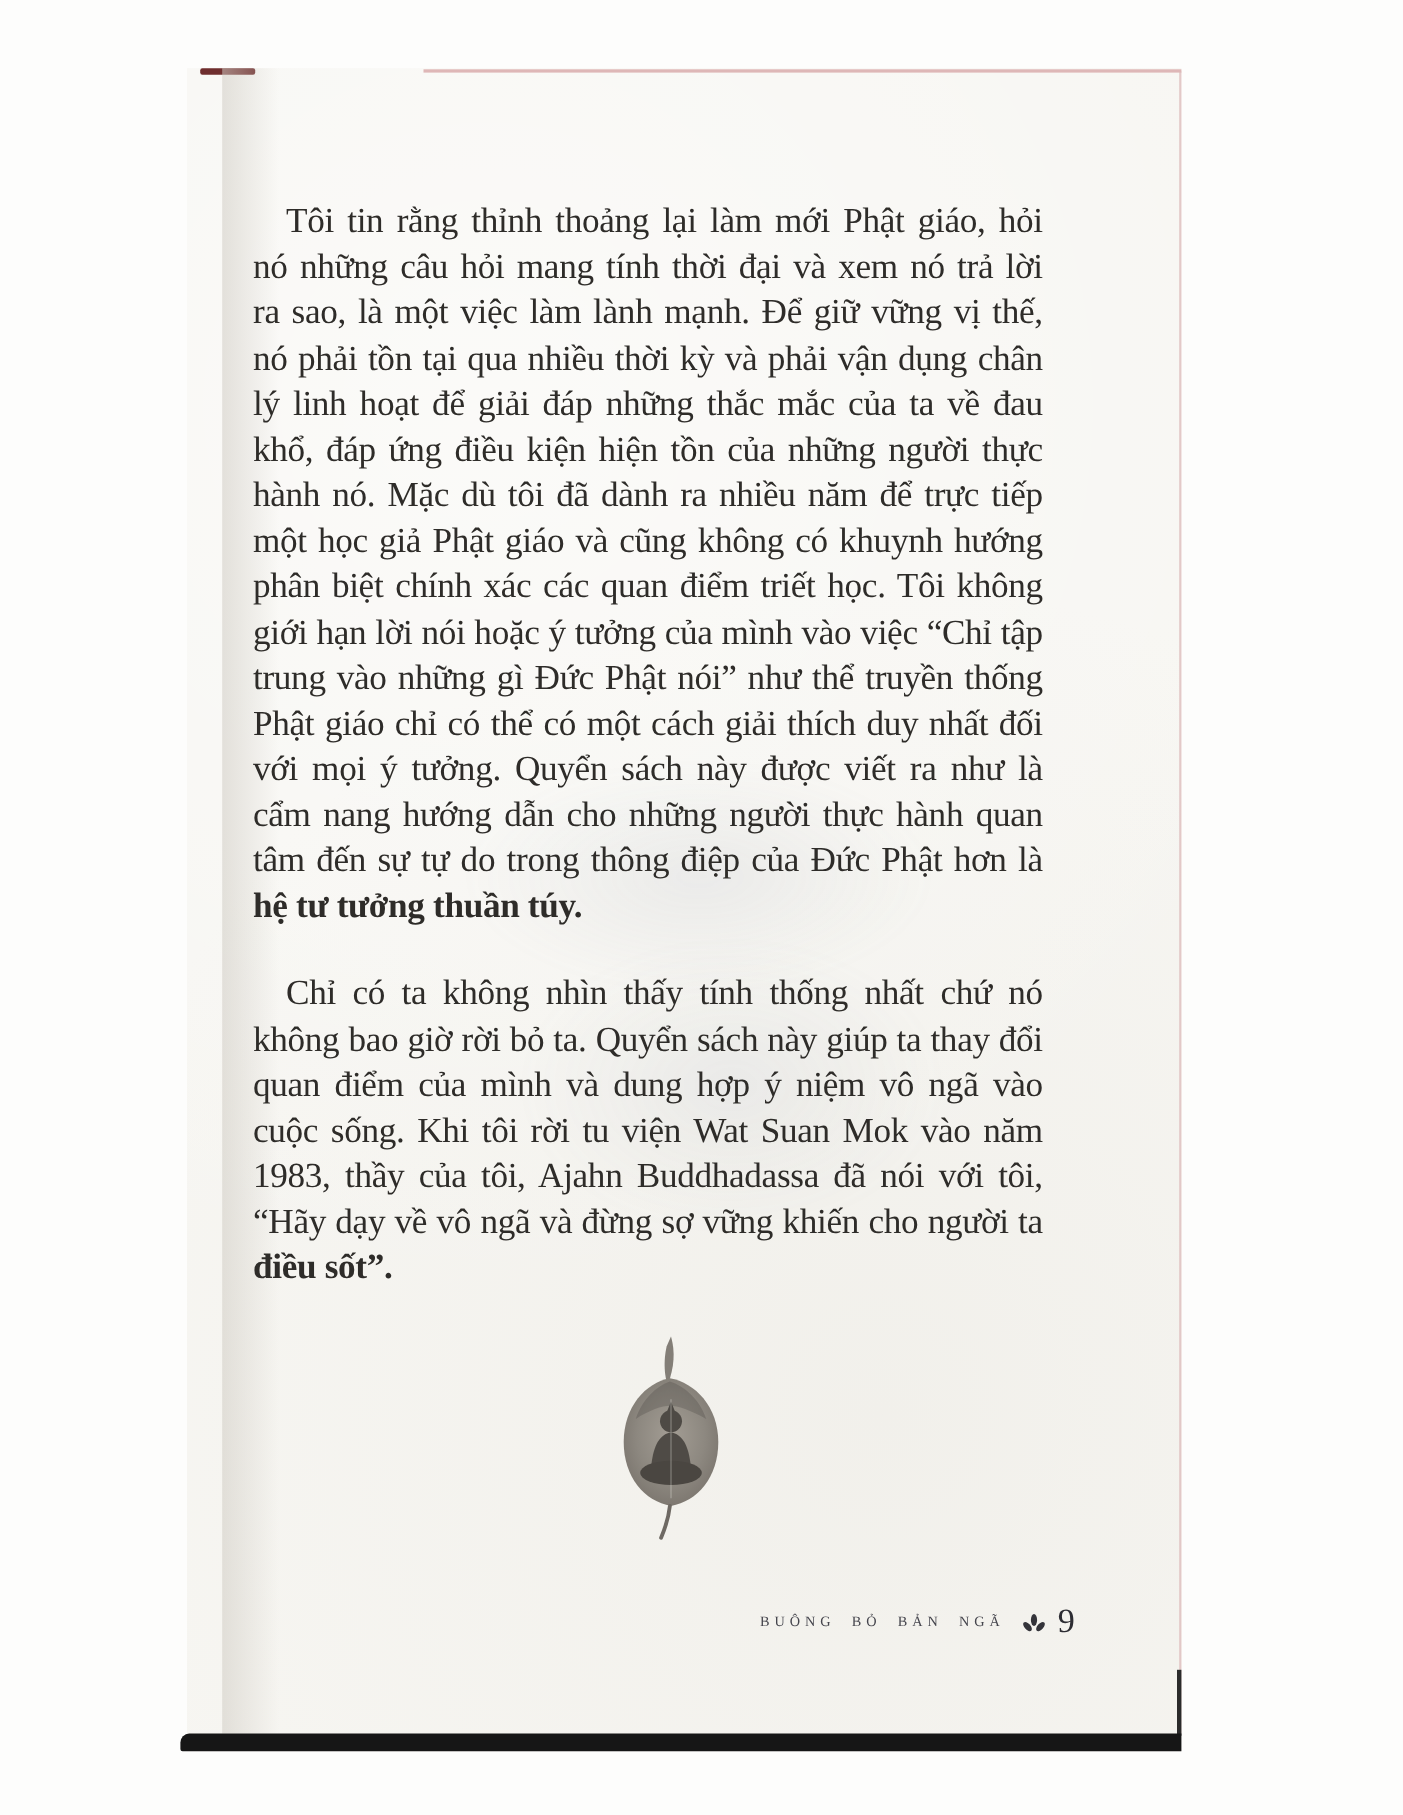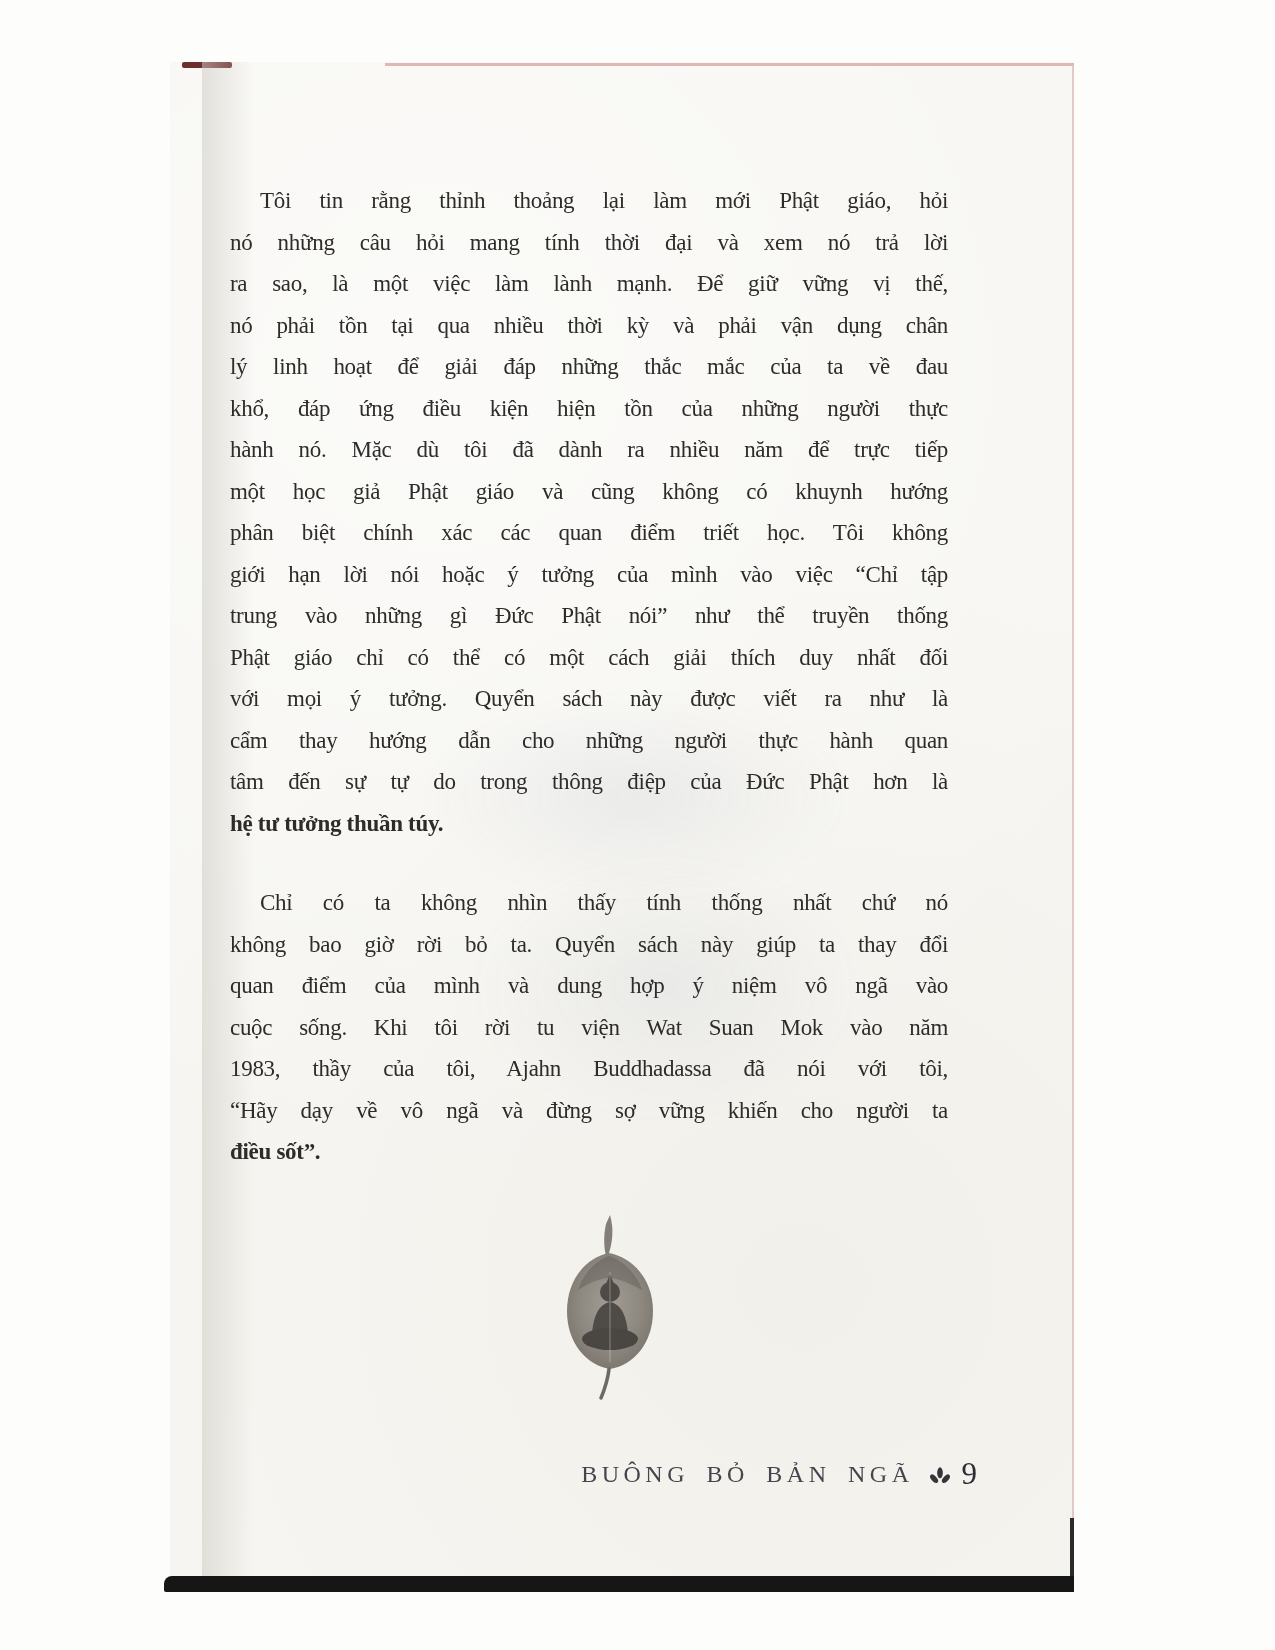--- a/index.html
+++ b/index.html
@@ -33,36 +33,36 @@
   .st1{ left:250px; top:630px; width:430px; height:210px;
         background:radial-gradient(closest-side, rgba(115,128,145,.09), rgba(115,128,145,0)); }
   .st2{ left:300px; top:790px; width:390px; height:270px;
         background:radial-gradient(closest-side, rgba(115,128,145,.08), rgba(115,128,145,0)); }
 
   
   .text-block{ position:absolute; left:60px; top:118px; width:718px; color:#2e2c29; }
   .para{ }
   .para + .para{ margin-top:38px; }
   .line{
-    height:41.5px; line-height:41.5px; font-size:23px; letter-spacing:-0.3px;
+    height:41.5px; line-height:41.5px; font-size:32px; letter-spacing:-0.3px;
     text-align:justify; text-align-last:justify; overflow:visible;
   }
   .line.indent{ padding-left:30px; }
   .line.last{ text-align:left; text-align-last:left;font-weight:bold; }
 
   
   .ornament{ position:absolute; left:386px; top:1150px; width:108px; height:190px; }
 
   
   .footer{
     position:absolute; right:97px; top:1390px; height:44px;
     display:flex; align-items:center;
   }
   .running-title{
-    font-size:24px; letter-spacing:4.5px; word-spacing:7px; color:#45454d;
+    font-size:13px; letter-spacing:4.5px; word-spacing:7px; color:#45454d;
     white-space:nowrap;
   }
   .fleuron{ margin:4px 10px 0 14px; }
   .page-number{ font-size:31px; color:#2d2d33; }
 </style>
 </head>
 <body>
 
 <div class="book-page">
 
@@ -85,21 +85,21 @@
       <div class="line">nó phải tồn tại qua nhiều thời kỳ và phải vận dụng chân</div>
       <div class="line">lý linh hoạt để giải đáp những thắc mắc của ta về đau</div>
       <div class="line">khổ, đáp ứng điều kiện hiện tồn của những người thực</div>
       <div class="line">hành nó. Mặc dù tôi đã dành ra nhiều năm để trực tiếp</div>
       <div class="line">một học giả Phật giáo và cũng không có khuynh hướng</div>
       <div class="line">phân biệt chính xác các quan điểm triết học. Tôi không</div>
       <div class="line">giới hạn lời nói hoặc ý tưởng của mình vào việc “Chỉ tập</div>
       <div class="line">trung vào những gì Đức Phật nói” như thể truyền thống</div>
       <div class="line">Phật giáo chỉ có thể có một cách giải thích duy nhất đối</div>
       <div class="line">với mọi ý tưởng. Quyển sách này được viết ra như là</div>
-      <div class="line">cẩm thay hướng dẫn cho những người thực hành quan</div>
+      <div class="line">cẩm nang hướng dẫn cho những người thực hành quan</div>
       <div class="line">tâm đến sự tự do trong thông điệp của Đức Phật hơn là</div>
       <div class="line last">hệ tư tưởng thuần túy.</div>
     </div>
 
     <div class="para">
       <div class="line indent">Chỉ có ta không nhìn thấy tính thống nhất chứ nó</div>
       <div class="line">không bao giờ rời bỏ ta. Quyển sách này giúp ta thay đổi</div>
       <div class="line">quan điểm của mình và dung hợp ý niệm vô ngã vào</div>
       <div class="line">cuộc sống. Khi tôi rời tu viện Wat Suan Mok vào năm</div>
       <div class="line">1983, thầy của tôi, Ajahn Buddhadassa đã nói với tôi,</div>

